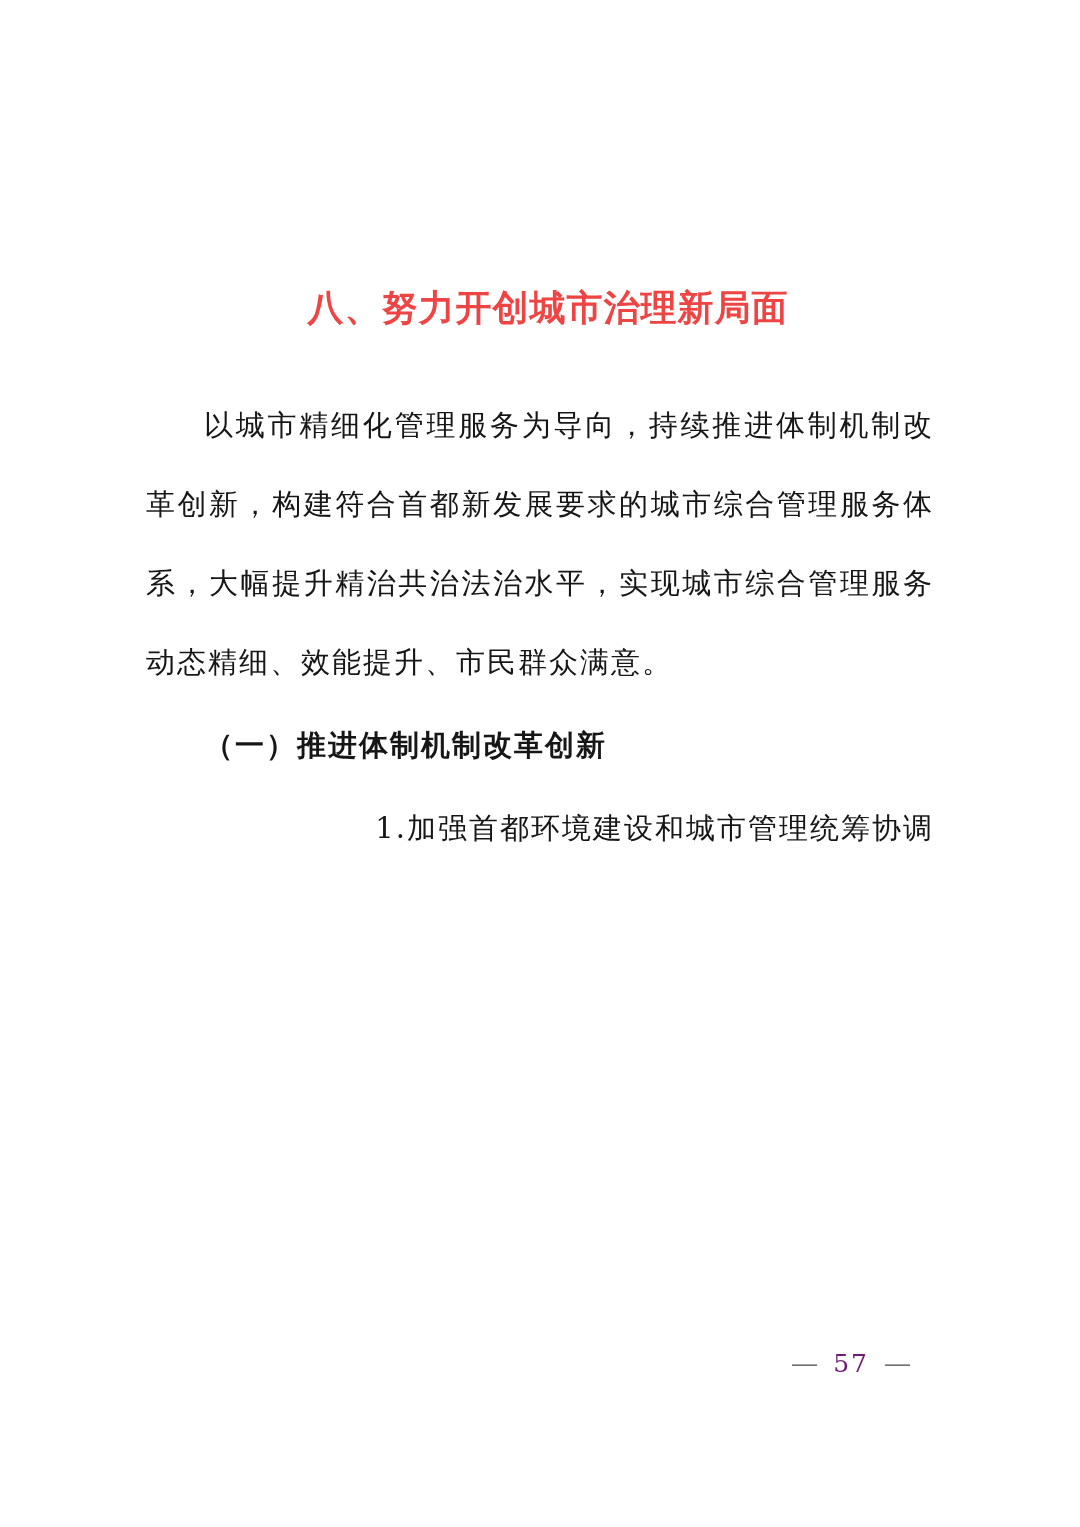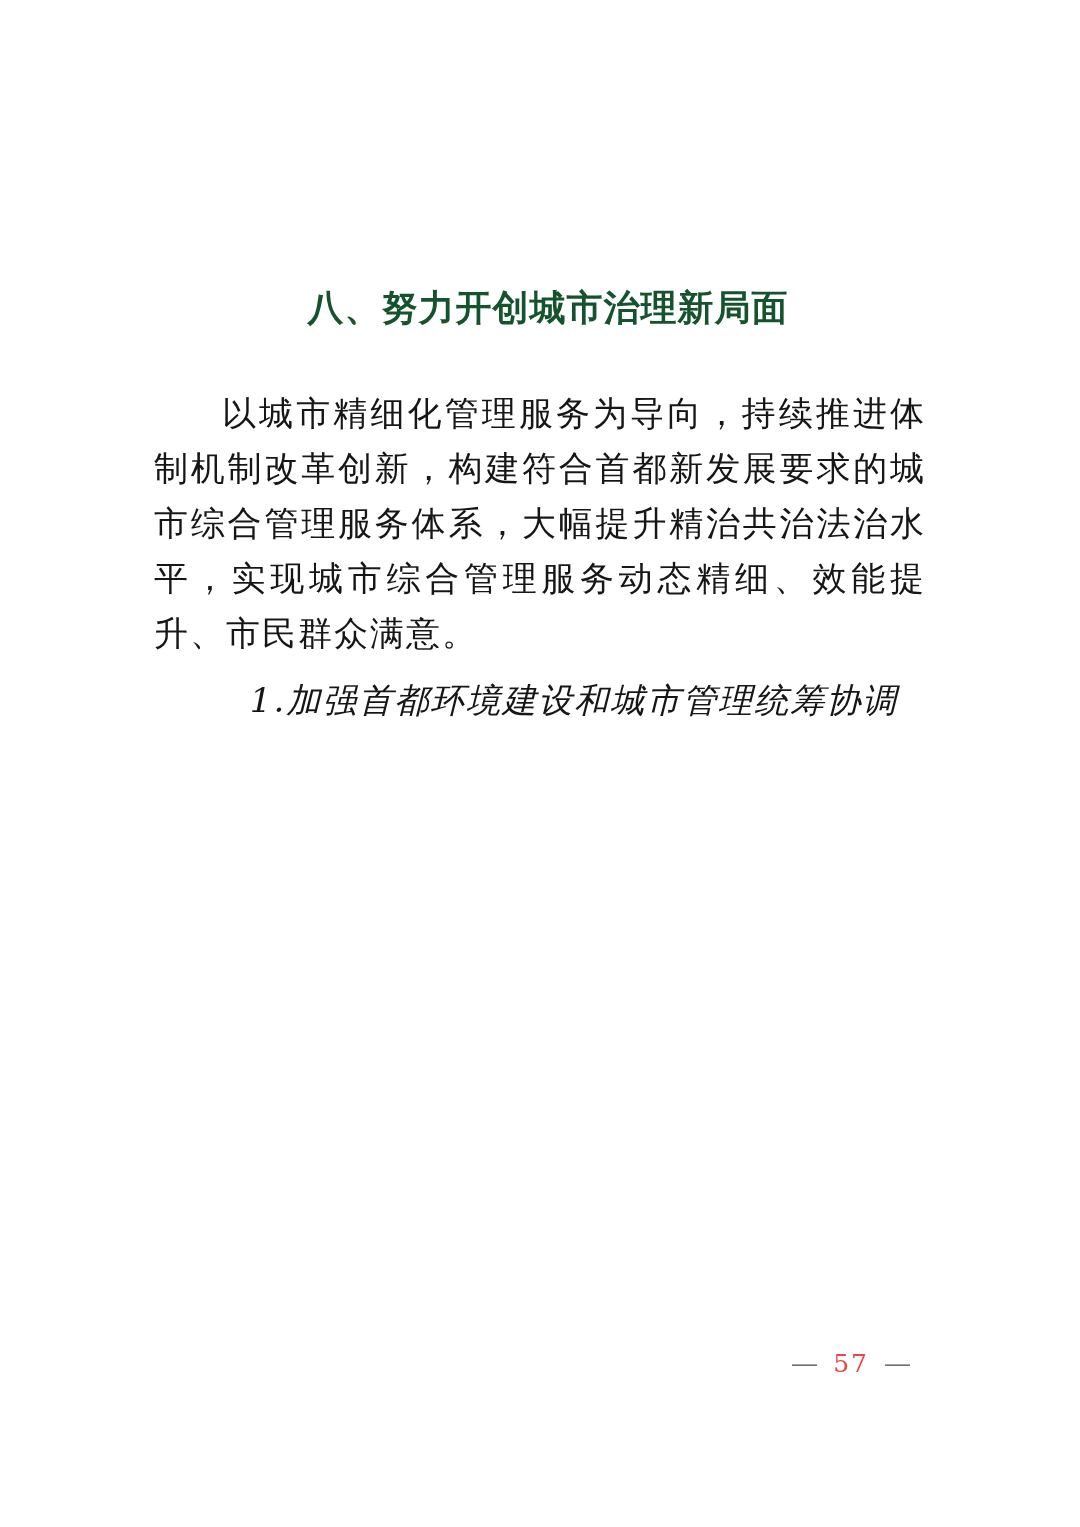--- a/index.html
+++ b/index.html
@@ -18,73 +18,73 @@
     overflow: hidden;
   }
   .title {
     margin: 288px 0 0 16px;
     padding: 0;
     text-align: center;
     font-size: 36px;
     line-height: 38px;
     font-weight: 700;
     letter-spacing: 1px;
-    color: #14532d;
+    color: #ef4444;
   }
   .content {
     margin: 60px 142px 0 142px;
     width: 796px;
   }
   .para {
-    margin: 12px;
+    margin: 4px;
     padding: 0;
-    font-size: 34px;
-    line-height: 55px;
+    font-size: 29px;
+    line-height: 79px;
     letter-spacing: 2px;
     text-align: justify;
     text-justify: inter-character;
     text-indent: 2em;
     word-break: break-all;
     font-weight: 400;
   }
   .para.heading2 {
     font-weight: 700;
     text-align: left;
   }
   .para.heading3 {
-    text-align: center;
-    font-style: italic;
+    text-align: right;
   }
   .footer {
     position: absolute;
     top: 1349px;
     right: 170px;
     display: flex;
     align-items: center;
     gap: 16px;
     font-size: 25px;
     line-height: 30px;
   }
   .footer .dash {
     color: #6f6f6f;
     transform: scaleX(1.1);
   }
   .footer .num {
-    color: #ef4444;
+    color: #701a75;
     letter-spacing: 2px;
   }
 </style>
 </head>
 <body>
 
 <div class="page">
   <h1 class="title">八、努力开创城市治理新局面</h1>
 
   <div class="content">
       <p class="para body">以城市精细化管理服务为导向，持续推进体制机制改革创新，构建符合首都新发展要求的城市综合管理服务体系，大幅提升精治共治法治水平，实现城市综合管理服务动态精细、效能提升、市民群众满意。</p>
+      <p class="para heading2">（一）推进体制机制改革创新</p>
       <p class="para heading3">1.加强首都环境建设和城市管理统筹协调</p>
     </div>
 
   <div class="footer">
     <span class="dash">—</span>
     <span class="num">57</span>
     <span class="dash">—</span>
   </div>
 </div>
 

